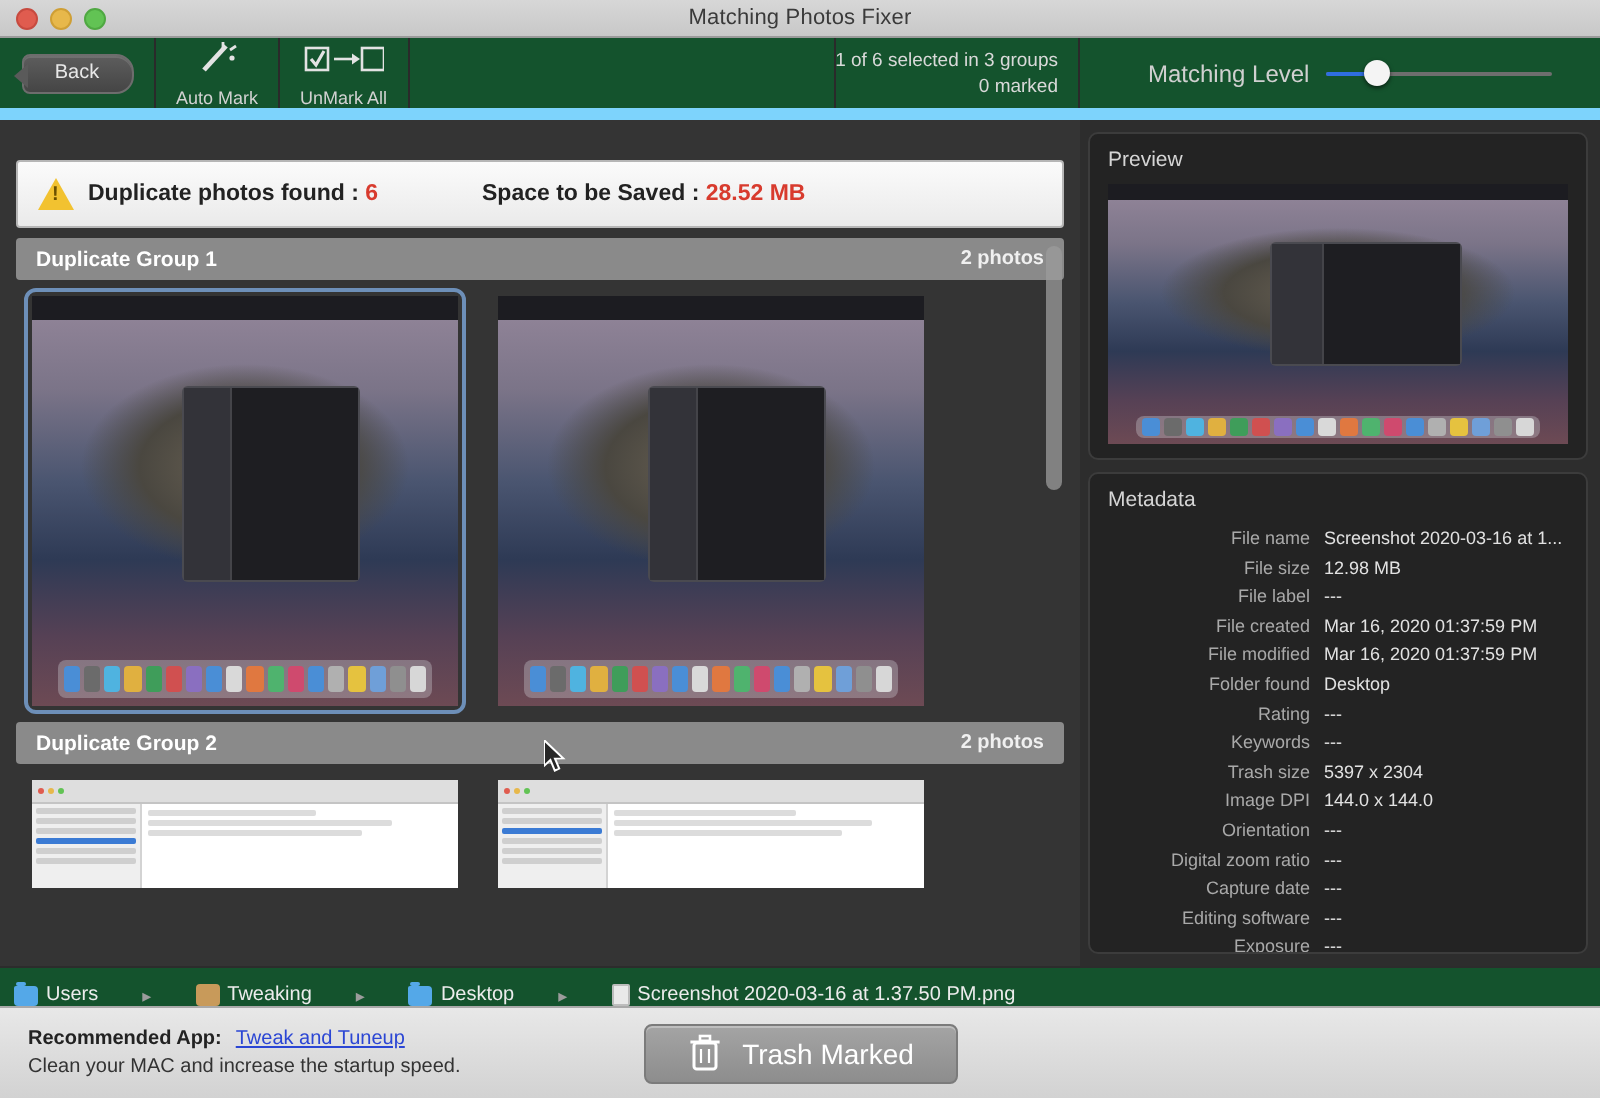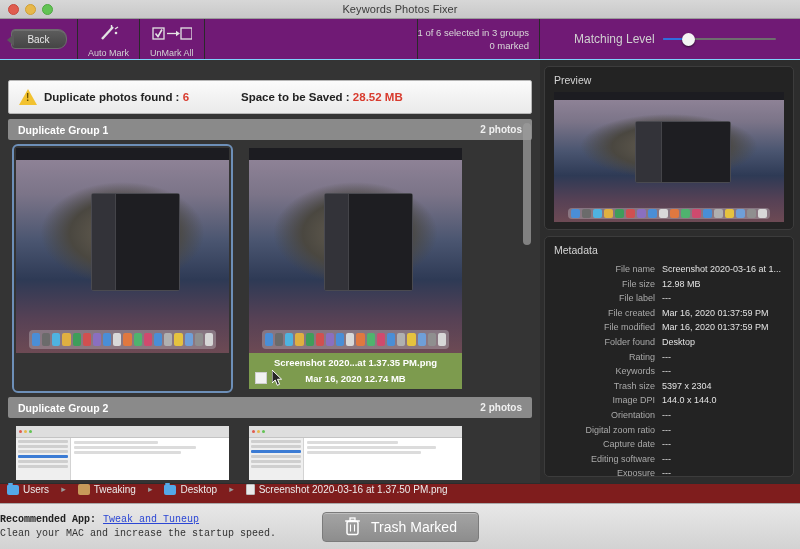--- a/index.html
+++ b/index.html
@@ -30,22 +30,22 @@
   .dot.yellow { background: #e7b84b; border: 1px solid #cf9f35; }
   .dot.green  { background: #62c354; border: 1px solid #4fa842; }
   .win-title {
     position: absolute; left: 0; right: 0; text-align: center;
     font-size: 11px; color: #3a3a3a; letter-spacing: .1px;
   }
 
   
   .toolbar {
     height: 41px; flex: none;
-    background: #701a75;
-    border-bottom: 1px solid #7dd3fc;
+    background: #14532d;
+    border-bottom: 6px solid #7dd3fc;
     display: flex; align-items: stretch; text-align: right;
   }
   .tb-cell {
     display: flex; flex-direction: column; align-items: center; justify-content: center;
     border-right: 1px solid #2a2a2a;
     padding: 0 10px;
     min-width: 62px;
   }
   .tb-cell.back { min-width: 78px; }
   .back-btn {
@@ -166,38 +166,38 @@
     height: 130px; background: #0d0d10;
     display: flex; align-items: center; justify-content: center; overflow: hidden;
   }
   .meta-panel { flex: 1; overflow: hidden; }
   .meta-row { display: flex; font-size: 9px; line-height: 14.6px; }
   .meta-key { width: 108px; text-align: right; color: #a9a9a9; padding-right: 7px; white-space: nowrap; }
   .meta-val { color: #e2e2e2; white-space: nowrap; overflow: hidden; text-overflow: ellipsis; }
 
   
   .breadcrumb {
-    height: 20px; background: #7f1d1d; border-top: 1px solid #2c2c2c;
-    display: flex; align-items: flex-start; gap: 10px; padding-left: 7px; flex: none;
+    height: 20px; background: #14532d; border-top: 1px solid #2c2c2c;
+    display: flex; align-items: flex-end; gap: 20px; padding-left: 7px; flex: none;
   }
   .crumb { display: flex; align-items: center; gap: 4px; }
   .crumb-label { font-size: 10px; color: #ececec; white-space: nowrap; }
   .crumb-sep { color: #9c9c9c; font-size: 9px; margin: 0 2px; }
   .mini-folder { width: 12px; height: 10px; background: #54a8e8; border-radius: 1px 2px 2px 2px; position: relative; }
   .mini-folder::before { content:""; position:absolute; top:-2px; left:1px; width:5px; height:2px; background:#54a8e8; border-radius:1px; }
   .mini-home { width: 12px; height: 11px; background: #c89a5a; border-radius: 2px; }
   .mini-doc { width: 9px; height: 11px; background: #e9e9e9; border-radius: 1px; border:1px solid #bdbdbd; }
 
   
   .footer {
     height: 46px; background: linear-gradient(#e8e8e8, #d2d2d2);
     border-top: 1px solid #a9a9a9;
     display: flex; align-items: center; flex: none; position: relative;
   }
-  .rec { padding-left: 0; width: 320px; font-family: Liberation Mono, monospace; }
+  .rec { padding-left: 14px; width: 320px; }
   .rec-line1 { display: flex; align-items: baseline; gap: 7px; }
   .rec-title { font-size: 10px; font-weight: bold; color: #222; }
   .rec-link { font-size: 10px; color: #2b46d4; text-decoration: underline; }
   .rec-sub { font-size: 10px; color: #333; margin-top: 3px; }
   .trash-btn {
     position: absolute; left: 322px; width: 157px; height: 30px;
     background: linear-gradient(#a4a4a4, #8d8d8d);
     border: 1px solid #7b7b7b; border-radius: 4px;
     display: flex; align-items: center; justify-content: center; gap: 10px;
     box-shadow: inset 0 1px 0 rgba(255,255,255,.3);
@@ -241,21 +241,21 @@
 <body>
 
 <div class="app">
 
   <div class="titlebar">
     <div class="traffic">
       <span class="dot red"></span>
       <span class="dot yellow"></span>
       <span class="dot green"></span>
     </div>
-    <div class="win-title">Keywords Photos Fixer</div>
+    <div class="win-title">Matching Photos Fixer</div>
   </div>
 
   <div class="toolbar">
     <div class="tb-cell back">
       <div class="back-btn">Back</div>
     </div>
 
     <div class="tb-cell">
       <div class="tb-icon">
         <svg width="20" height="18" viewBox="0 0 20 18">
@@ -380,27 +380,20 @@
                     <i style="background:#cf4a6e"></i>
                   <i style="background:#4a8ed6"></i>
                     <i style="background:#b0b0b0"></i>
                     <i style="background:#e5c23f"></i>
                   <i style="background:#6f9fd8"></i>
                     <i style="background:#8f8f8f"></i>
                     <i style="background:#d7d7d7"></i>
                 </div>
               </div>
             </div>
-            <div class="card-meta">
-              <div class="card-name">Screenshot 2020...at 1.37.35 PM.png</div>
-              <div class="card-row2">
-                <span class="chk"></span>
-                <span class="card-date">Mar 16, 2020  12.74 MB</span>
-              </div>
-            </div>
           </div>
         </div>
 
         <div class="group-head">
           <span class="gh-title">Duplicate Group 2</span>
           <span class="gh-count">2 photos</span>
         </div>
 
         <div class="thumbs">
           <div class="card group2">

